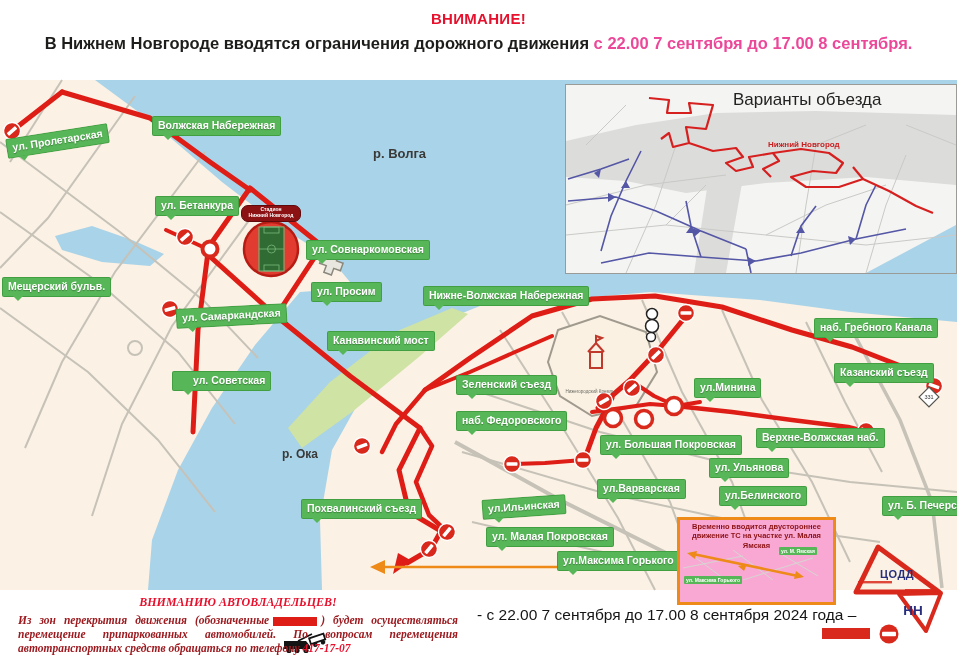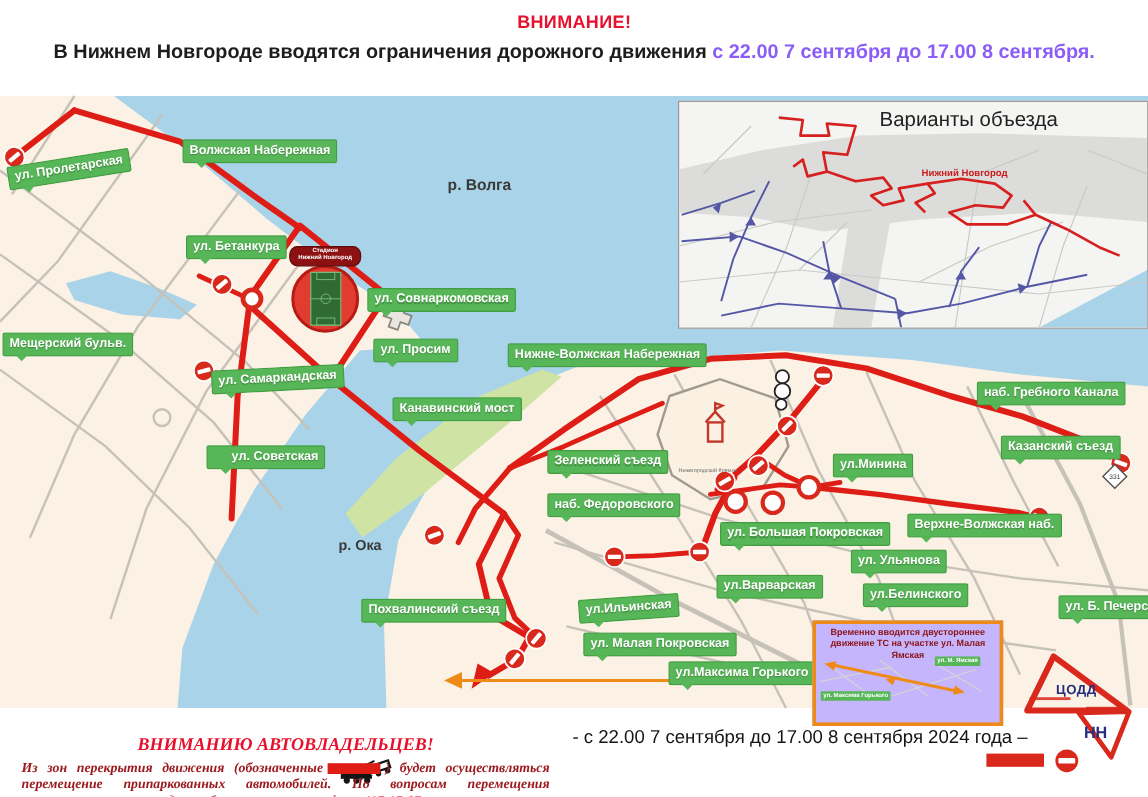--- a/index.html
+++ b/index.html
@@ -2,21 +2,21 @@
 <html><head>
 <meta charset="utf-8">
 <style>
   html,body{margin:0;padding:0;background:#ffffff;}
   #stage{position:relative;width:957px;height:664px;background:#ffffff;overflow:hidden;
          font-family:"Liberation Sans","DejaVu Sans",sans-serif;}
   
   #header{position:absolute;left:0;top:0;width:957px;text-align:center;z-index:30;}
   #hdr-title{font-size:15px;font-weight:bold;color:#e8112d;margin-top:10px;letter-spacing:.3px;}
   #hdr-sub{font-size:16.5px;font-weight:bold;color:#1d1d1b;margin-top:7px;}
-  #hdr-sub .red{color:#8b5cf6;}
+  #hdr-sub .red{color:#ec4899;}
   #hdr-line3{font-size:14.5px;font-weight:bold;color:#e8112d;margin-top:6px;}
   
   #map-svg{position:absolute;left:0;top:0;z-index:1;}
   .street-label{position:absolute;z-index:20;background:#57b657;border:1px solid rgba(0,90,0,.25);
     color:#fff;font-weight:bold;font-size:10.5px;line-height:1;padding:3px 5px 4px;border-radius:2px;
     white-space:nowrap;text-shadow:0 1px 1px rgba(0,0,0,.28);}
   .street-label:after{content:"";position:absolute;left:10px;bottom:-5px;border:5px solid transparent;
     border-top-color:#57b657;border-bottom:none;}
   .water-label{position:absolute;z-index:15;color:#3a3a38;font-size:13px;font-weight:bold;}
   
@@ -25,28 +25,28 @@
   #inset-title{position:absolute;left:733px;top:90px;z-index:12;font-size:17px;color:#222;font-weight:500;}
   #inset-city{position:absolute;left:768px;top:140px;z-index:12;font-size:8px;font-weight:bold;color:#c81e1e;}
   
   #stadium-label{position:absolute;left:241px;top:205px;width:58px;z-index:18;background:#8c1113;
     border:1px solid #5f0a0c;border-radius:7px;color:#fff;text-align:center;font-size:5px;
     font-weight:bold;line-height:1.15;padding:1px 0 2px;}
   #kremlin-label{position:absolute;left:560px;top:389px;width:60px;z-index:18;color:#6b6b65;
     text-align:center;font-size:4.5px;}
   
   #notice-box{position:absolute;left:677px;top:517px;width:147px;height:78px;border:3px solid #ee8a18;
-    background:#c4b5fd;z-index:22;padding:2px 3px;}
+    background:#f9a8d4;z-index:22;padding:2px 3px;}
   #notice-title{font-size:7.5px;font-weight:bold;color:#8c1113;text-align:center;line-height:1.25;}
   .mini-label{position:absolute;background:#57b657;color:#fff;font-size:5px;font-weight:bold;
     padding:1px 2px;white-space:nowrap;z-index:23;border-radius:1px;}
   
   #owners{position:absolute;left:18px;top:595px;width:440px;z-index:30;
     font-family:"Liberation Serif","DejaVu Serif",serif;}
-  #owners-title{font-size:15px;font-weight:bold;font-style:italic;color:#e8112d;text-align:center;margin-top:18px;}
+  #owners-title{font-size:12px;font-weight:bold;font-style:italic;color:#e8112d;text-align:center;}
   #owners-body{font-size:11.5px;font-weight:bold;font-style:italic;color:#9c1b20;line-height:1.22;
     text-align:justify;margin-top:3px;}
   #owners-body .swatch{display:inline-block;width:44px;height:9px;background:#dd1d16;vertical-align:middle;
     margin:0 4px;}
   #owners-body .phone{color:#e8112d;}
   #legend{position:absolute;left:477px;top:598px;z-index:30;}
   #legend-title{font-size:15px;color:#e8112d;font-weight:500;}
   #legend-item{font-size:15.5px;color:#151515;margin-top:8px;}
 </style>
 </head>

